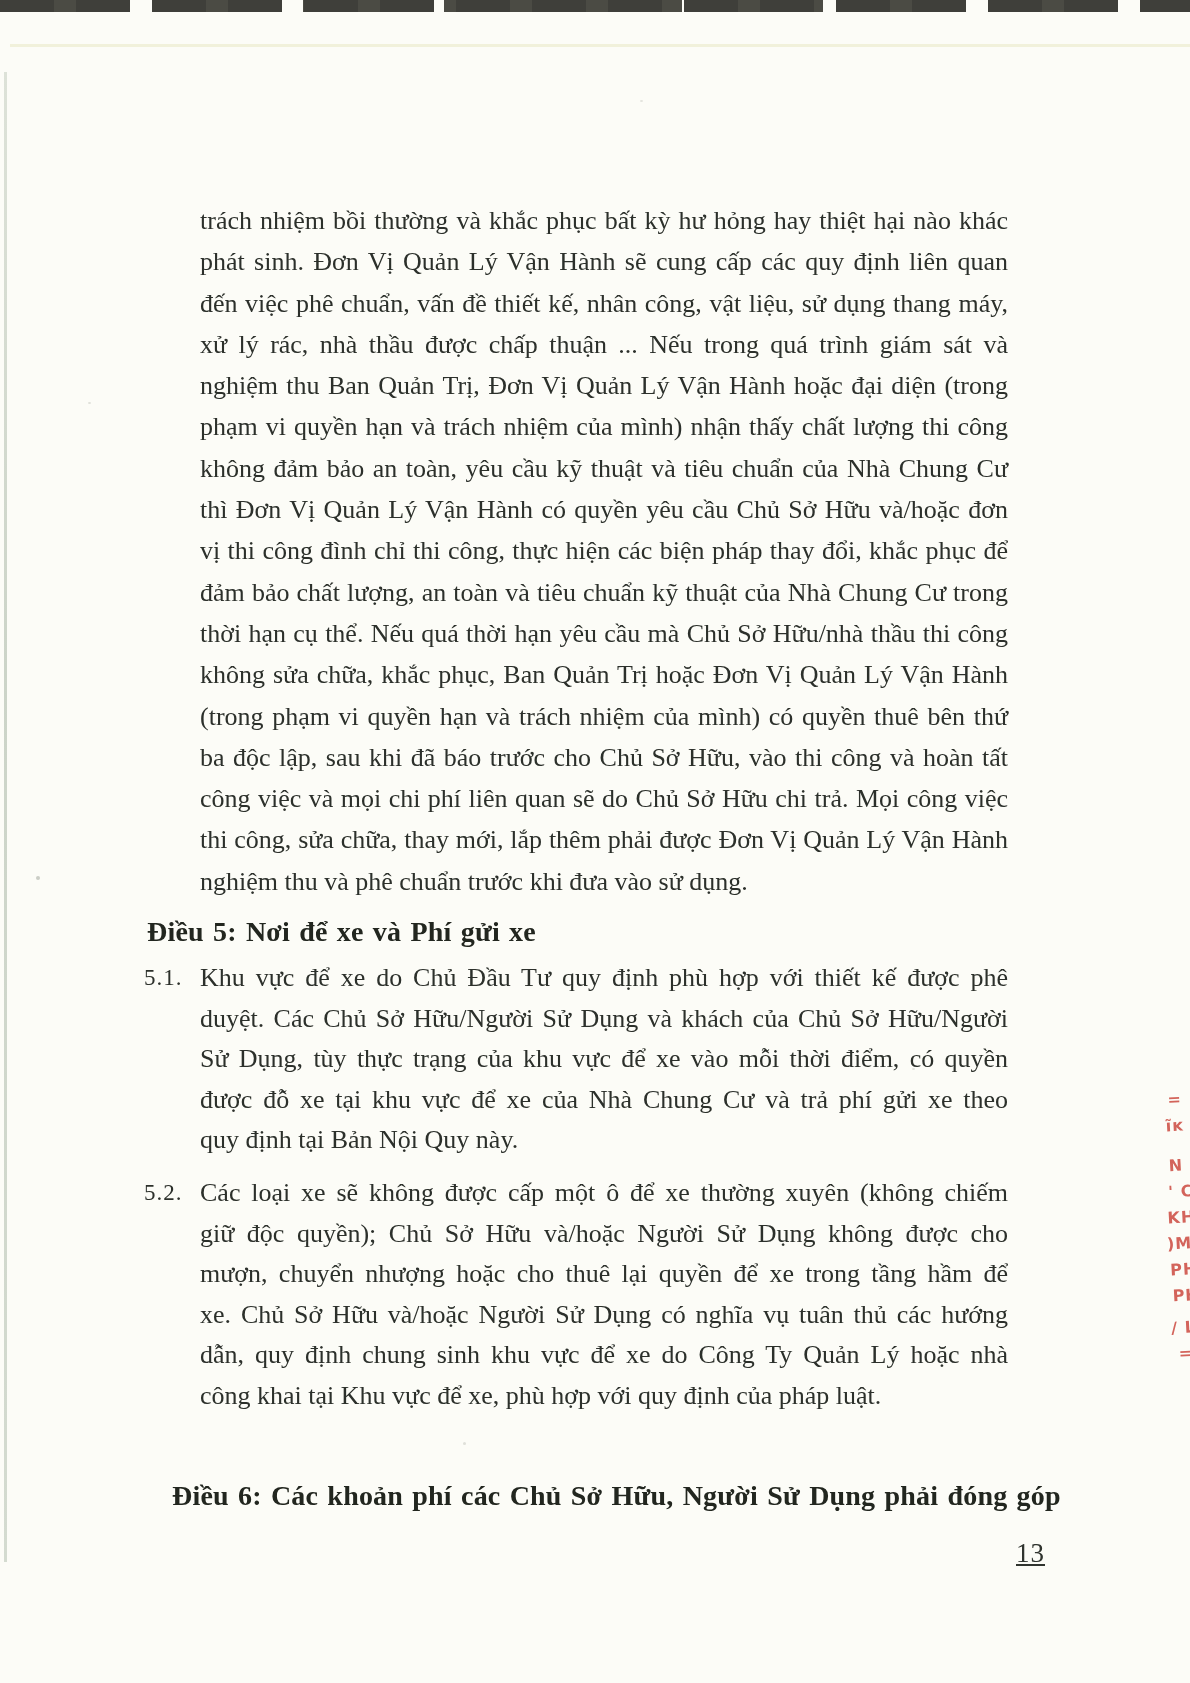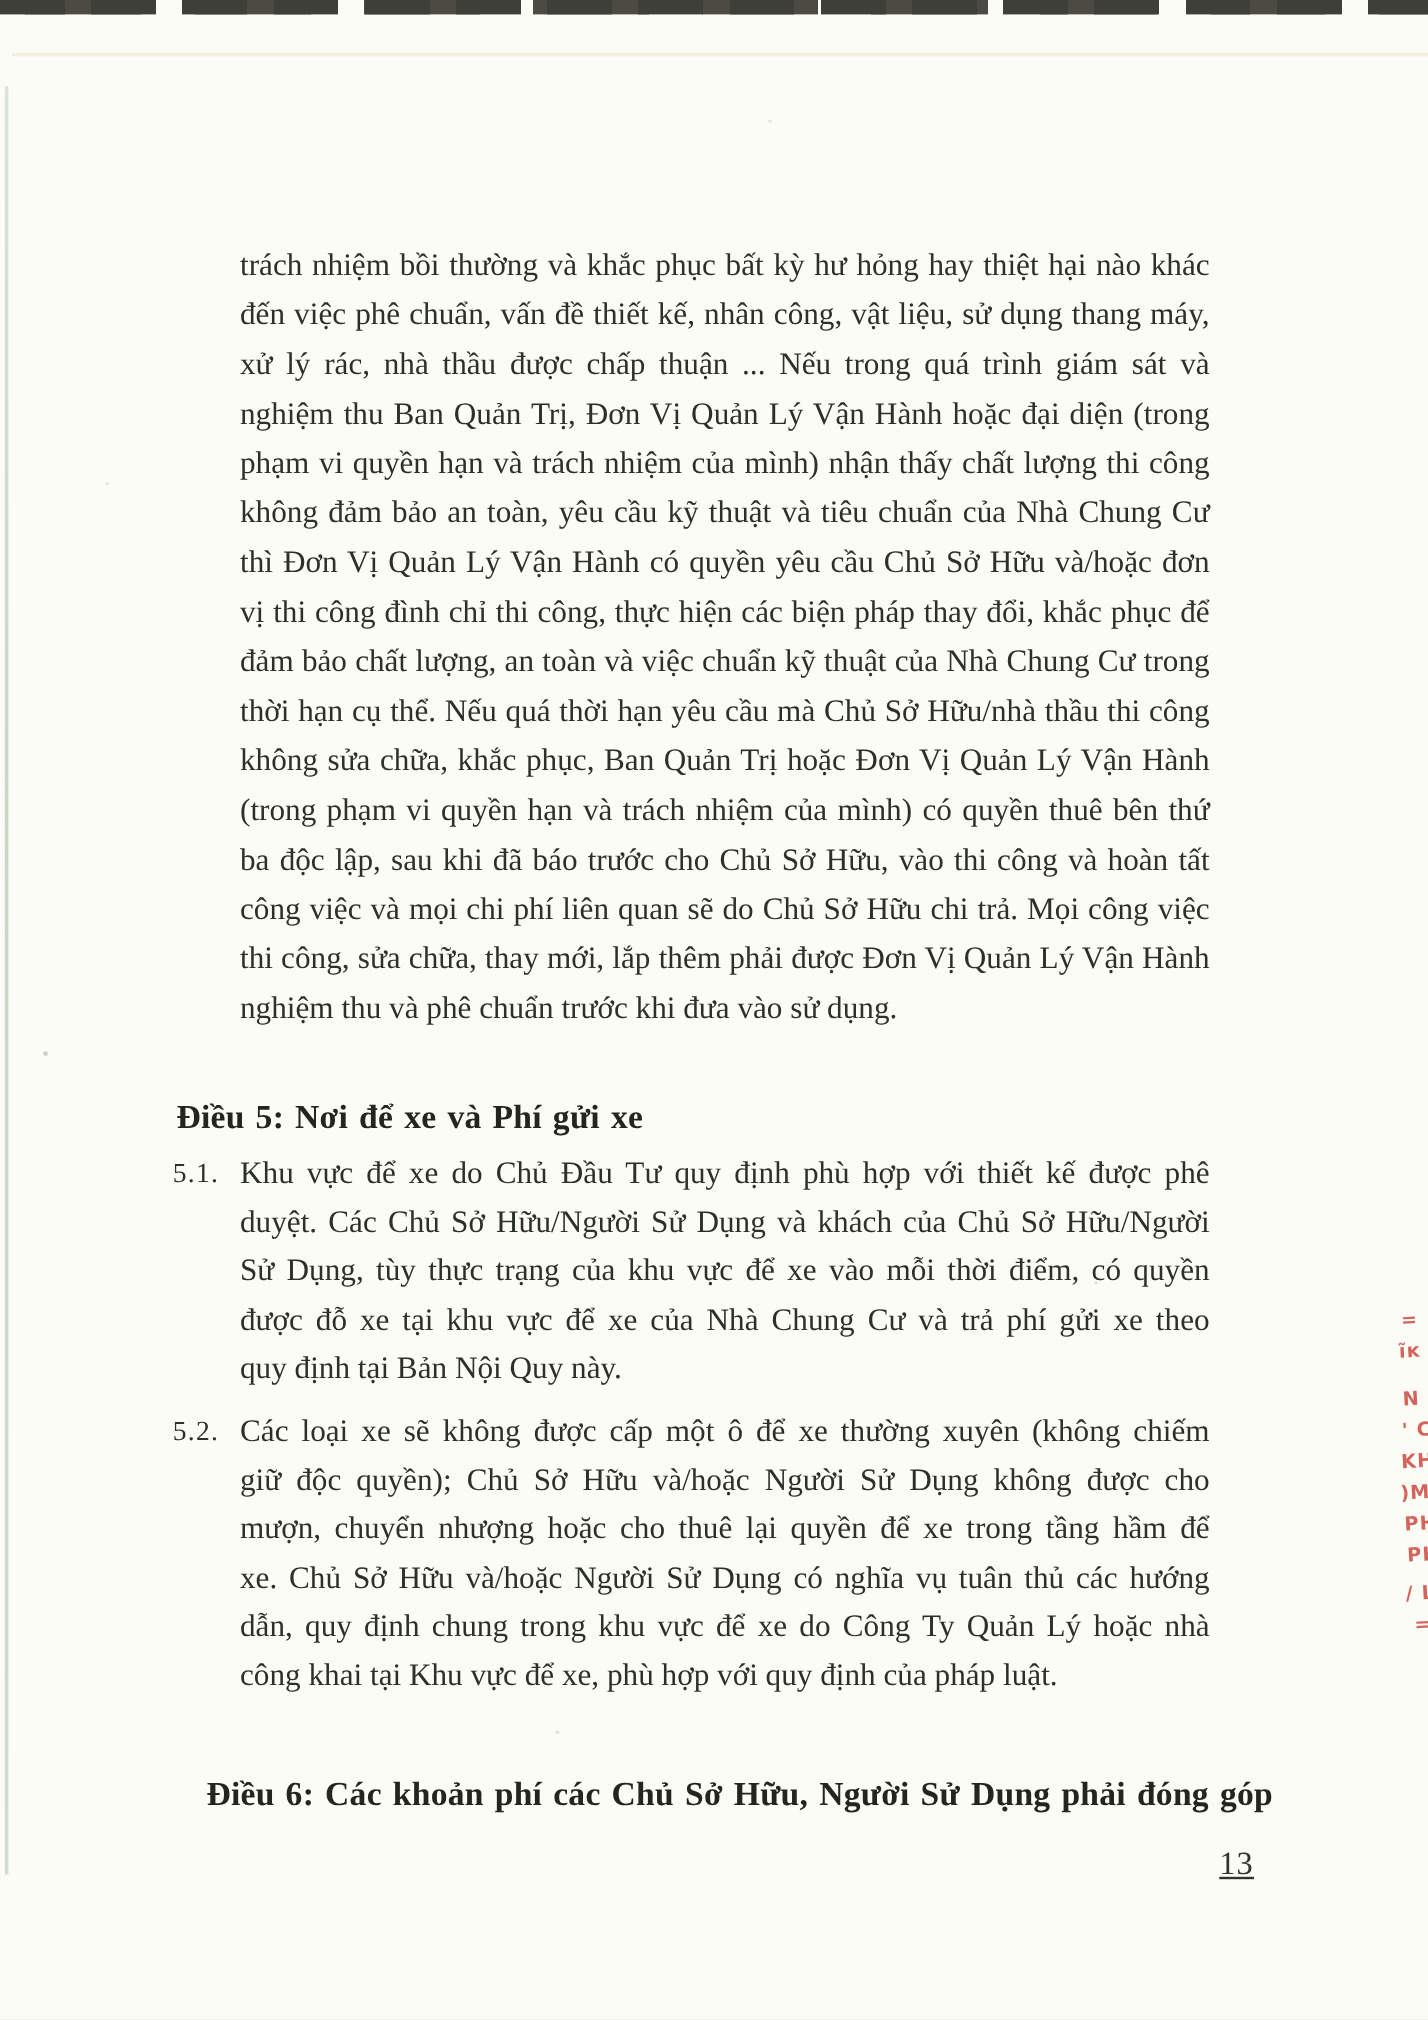--- a/index.html
+++ b/index.html
@@ -107,28 +107,29 @@
   <div class="scan-left"></div>
 
   <div class="speck s1"></div>
   <div class="speck s2"></div>
   <div class="speck s3"></div>
   <div class="speck s4"></div>
   <div class="speck s5"></div>
 
   <div class="para block-cont">
       <div>trách nhiệm bồi thường và khắc phục bất kỳ hư hỏng hay thiệt hại nào khác</div>
+      <div>phát sinh. Đơn Vị Quản Lý Vận Hành sẽ cung cấp các quy định liên quan</div>
       <div>đến việc phê chuẩn, vấn đề thiết kế, nhân công, vật liệu, sử dụng thang máy,</div>
       <div>xử lý rác, nhà thầu được chấp thuận ... Nếu trong quá trình giám sát và</div>
       <div>nghiệm thu Ban Quản Trị, Đơn Vị Quản Lý Vận Hành hoặc đại diện (trong</div>
       <div>phạm vi quyền hạn và trách nhiệm của mình) nhận thấy chất lượng thi công</div>
       <div>không đảm bảo an toàn, yêu cầu kỹ thuật và tiêu chuẩn của Nhà Chung Cư</div>
       <div>thì Đơn Vị Quản Lý Vận Hành có quyền yêu cầu Chủ Sở Hữu và/hoặc đơn</div>
       <div>vị thi công đình chỉ thi công, thực hiện các biện pháp thay đổi, khắc phục để</div>
-      <div>đảm bảo chất lượng, an toàn và việc chuẩn kỹ thuật của Nhà Chung Cư trong</div>
+      <div>đảm bảo chất lượng, an toàn và tiêu chuẩn kỹ thuật của Nhà Chung Cư trong</div>
       <div>thời hạn cụ thể. Nếu quá thời hạn yêu cầu mà Chủ Sở Hữu/nhà thầu thi công</div>
       <div>không sửa chữa, khắc phục, Ban Quản Trị hoặc Đơn Vị Quản Lý Vận Hành</div>
       <div>(trong phạm vi quyền hạn và trách nhiệm của mình) có quyền thuê bên thứ</div>
       <div>ba độc lập, sau khi đã báo trước cho Chủ Sở Hữu, vào thi công và hoàn tất</div>
       <div>công việc và mọi chi phí liên quan sẽ do Chủ Sở Hữu chi trả. Mọi công việc</div>
       <div>thi công, sửa chữa, thay mới, lắp thêm phải được Đơn Vị Quản Lý Vận Hành</div>
       <div>nghiệm thu và phê chuẩn trước khi đưa vào sử dụng.</div>
     </div>
 
   <h2 class="heading h5">Điều 5: Nơi để xe và Phí gửi xe</h2>
@@ -144,21 +145,21 @@
       </div>
   </div>
 
   <div class="item i52">
     <div class="inum">5.2.</div>
     <div class="ibody">
         <div>Các loại xe sẽ không được cấp một ô để xe thường xuyên (không chiếm</div>
         <div>giữ độc quyền); Chủ Sở Hữu và/hoặc Người Sử Dụng không được cho</div>
         <div>mượn, chuyển nhượng hoặc cho thuê lại quyền để xe trong tầng hầm để</div>
         <div>xe. Chủ Sở Hữu và/hoặc Người Sử Dụng có nghĩa vụ tuân thủ các hướng</div>
-        <div>dẫn, quy định chung trong khu vực để xe do Công Ty Quản Lý hoặc nhà</div>
+        <div>dẫn, quy định chung sinh khu vực để xe do Công Ty Quản Lý hoặc nhà</div>
         <div>công khai tại Khu vực để xe, phù hợp với quy định của pháp luật.</div>
       </div>
   </div>
 
   <h2 class="heading h6">Điều 6: Các khoản phí các Chủ Sở Hữu, Người Sử Dụng phải đóng góp</h2>
 
   <div class="stamp">
       <div>=</div>
       <div>ĩĸ</div>
       <div>N Q</div>

